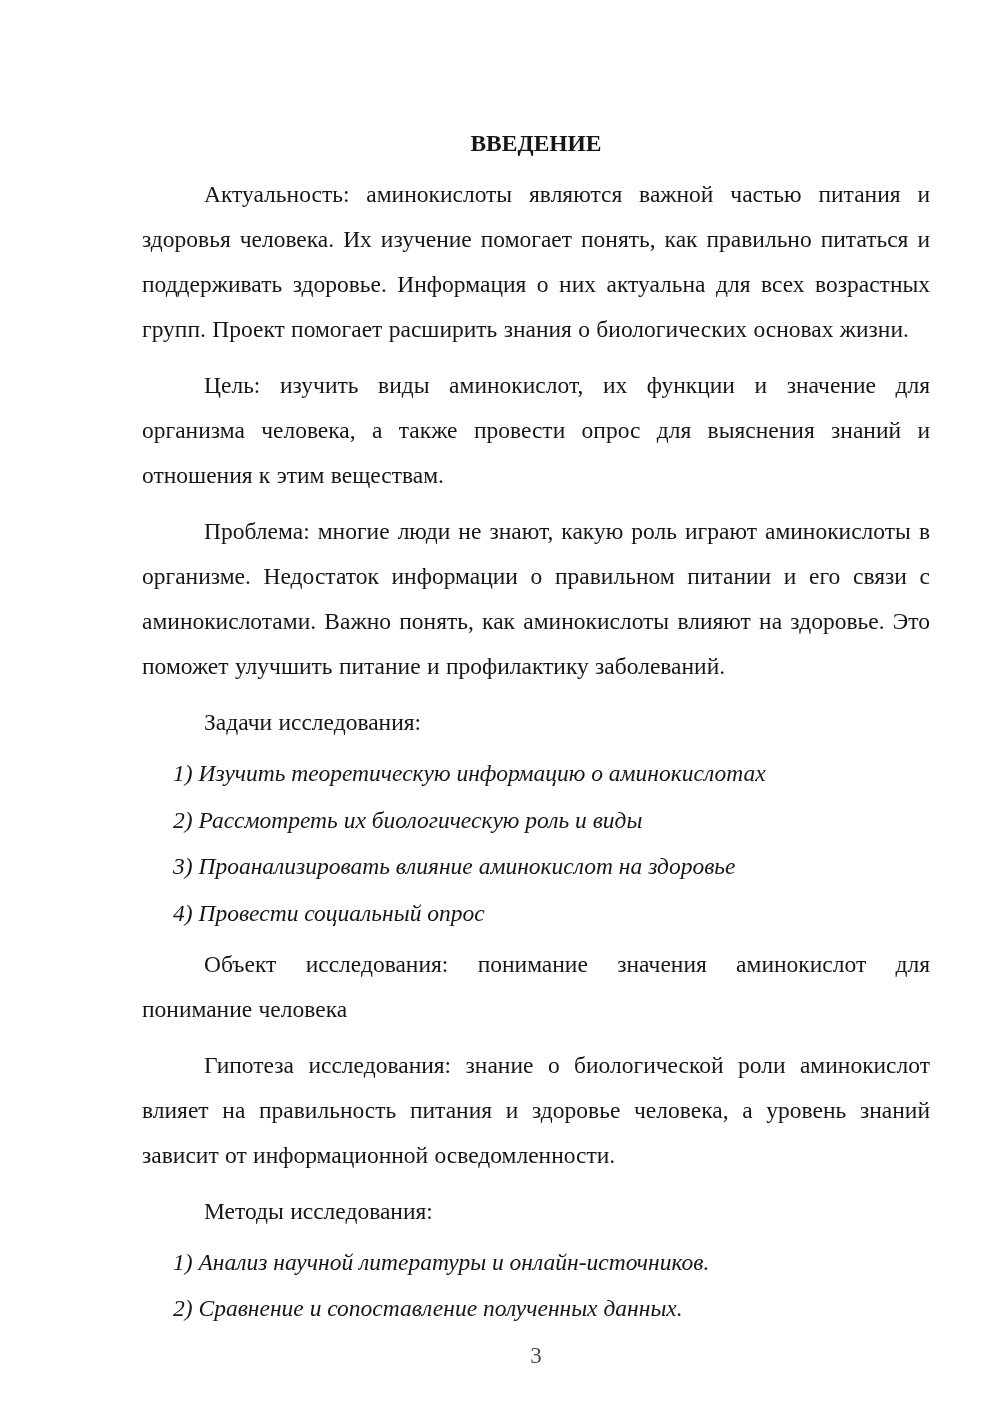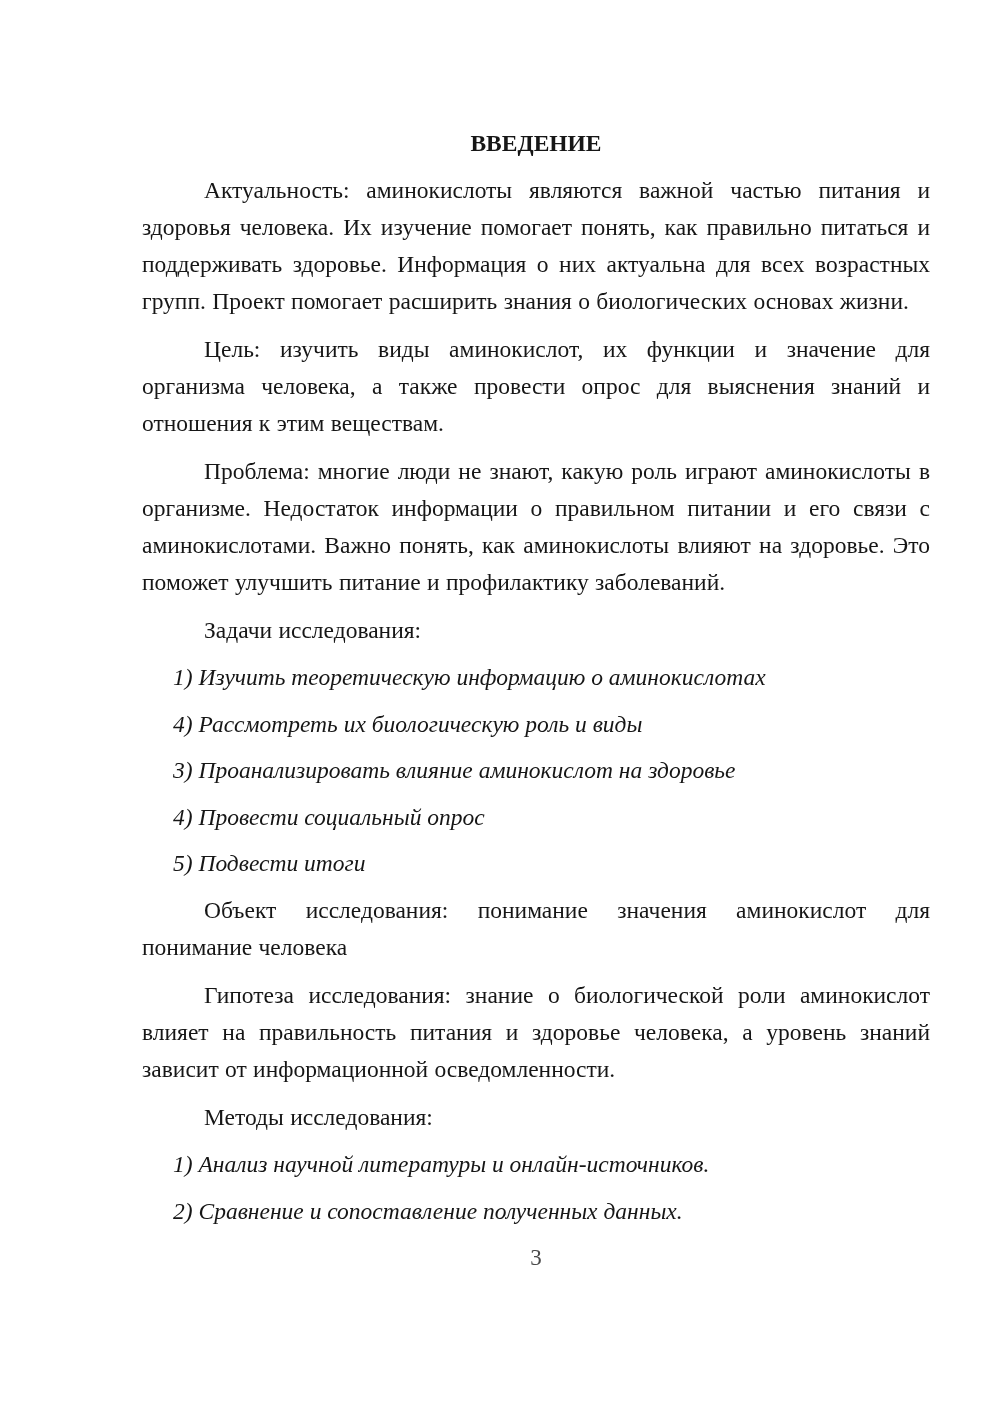--- a/index.html
+++ b/index.html
@@ -26,21 +26,21 @@
   }
   .title {
     font-size: 23.5px;
     line-height: 35.4px;
     font-weight: bold;
     text-align: center;
     margin: 0 0 11px 0;
   }
   .para {
     font-size: 23.5px;
-    line-height: 37px;
+    line-height: 45px;
     text-align: justify;
     text-indent: 62px;
     margin: 0 0 11px 0;
     word-spacing: 0.02em;
   }
   .list-item {
     font-size: 23.5px;
     line-height: 35.4px;
     text-align: left;
     margin: 0 0 11px 0;
@@ -63,24 +63,23 @@
 
   <p class="para">Актуальность: аминокислоты являются важной частью питания и здоровья человека. Их изучение помогает понять, как правильно питаться и поддерживать здоровье. Информация о них актуальна для всех возрастных групп. Проект помогает расширить знания о биологических основах жизни.</p>
 
   <p class="para">Цель: изучить виды аминокислот, их функции и значение для организма человека, а также провести опрос для выяснения знаний и отношения к этим веществам.</p>
 
   <p class="para">Проблема: многие люди не знают, какую роль играют аминокислоты в организме. Недостаток информации о правильном питании и его связи с аминокислотами. Важно понять, как аминокислоты влияют на здоровье. Это поможет улучшить питание и профилактику заболеваний.</p>
 
   <p class="para">Задачи исследования:</p>
 
   <p class="list-item">1) Изучить теоретическую информацию о аминокислотах</p>
-  <p class="list-item">4) Рассмотреть их биологическую роль и виды</p>
+  <p class="list-item">2) Рассмотреть их биологическую роль и виды</p>
   <p class="list-item">3) Проанализировать влияние аминокислот на здоровье</p>
   <p class="list-item">4) Провести социальный опрос</p>
-  <p class="list-item">5) Подвести итоги</p>
 
   <p class="para">Объект исследования: понимание значения аминокислот для понимание человека</p>
 
 
   <p class="para">Гипотеза исследования: знание о биологической роли аминокислот влияет на правильность питания и здоровье человека, а уровень знаний зависит от информационной осведомленности.</p>
 
   <p class="para">Методы исследования:</p>
 
   <p class="list-item">1) Анализ научной литературы и онлайн-источников.</p>
   <p class="list-item">2) Сравнение и сопоставление полученных данных.</p>

